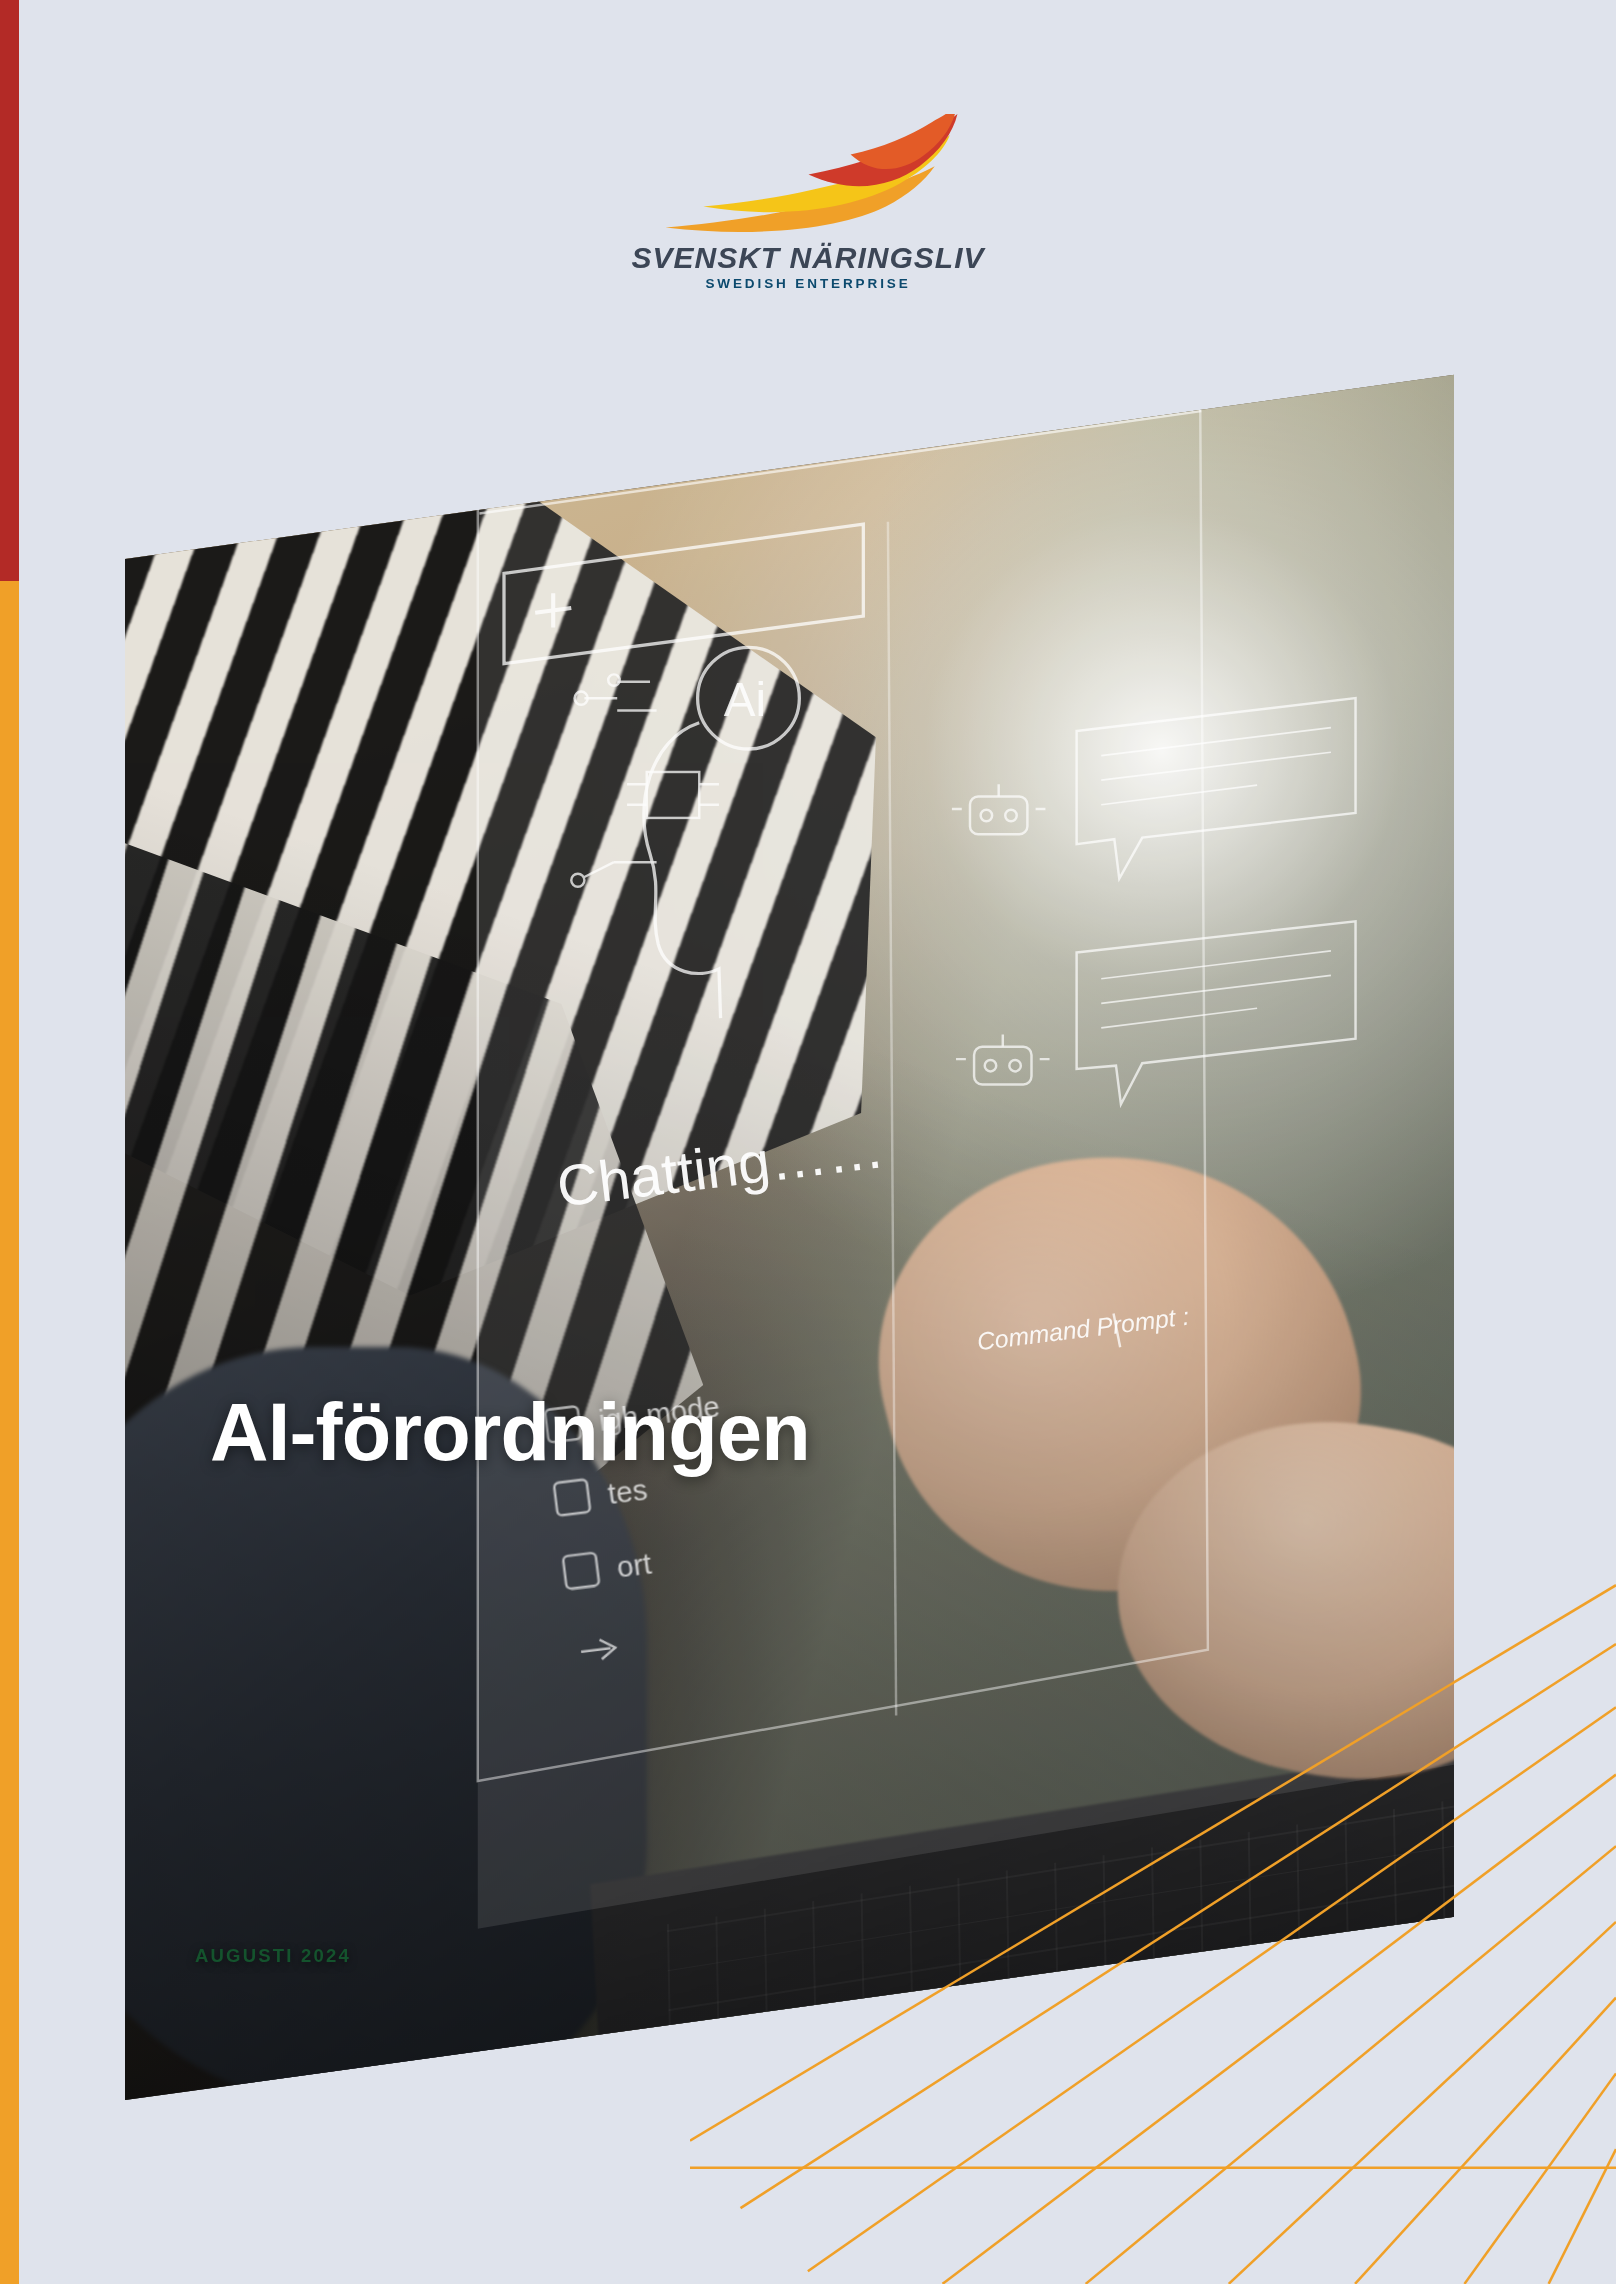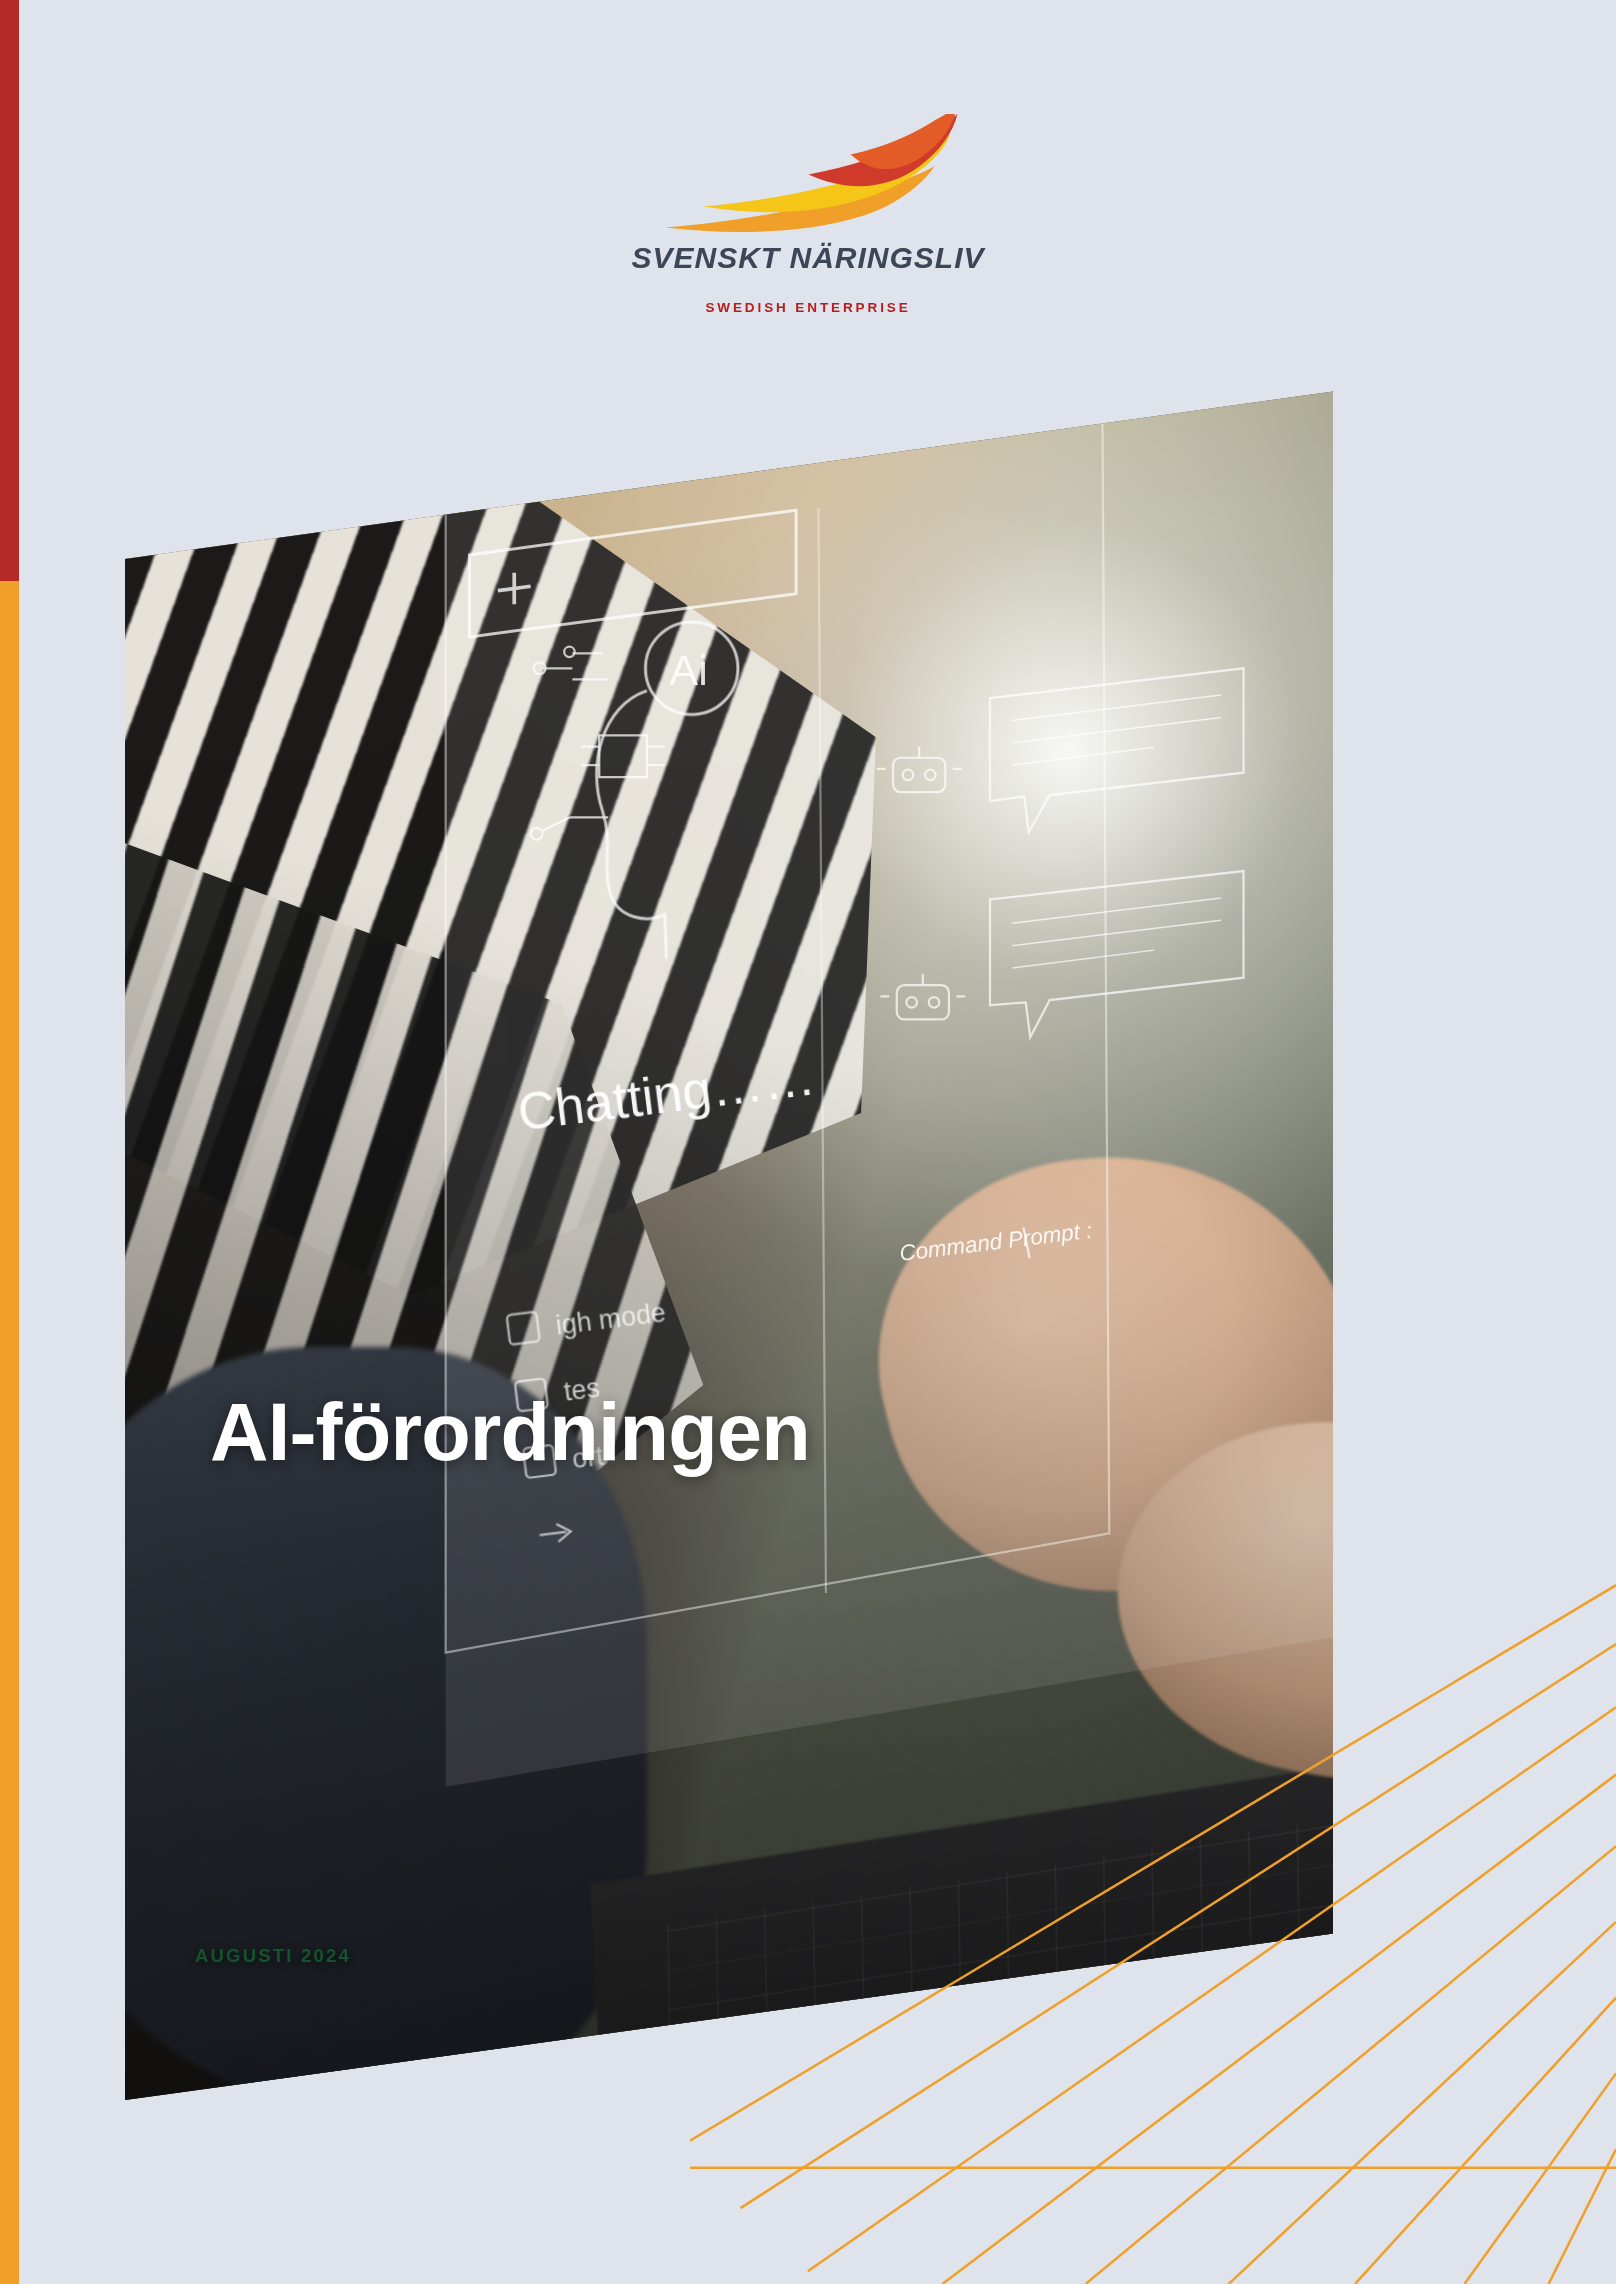--- a/index.html
+++ b/index.html
@@ -59,33 +59,33 @@
   .logo-mark svg { display: block; }
   .logo-title {
     margin-top: 5px;
     font-size: 30px;
     font-weight: 700;
     font-style: italic;
     letter-spacing: 1px;
     color: #3c4656;
   }
   .logo-sub {
-    margin-top: 25px;
+    margin-top: 1px;
     font-size: 13.5px;
     font-weight: 700;
     letter-spacing: 2.9px;
-    color: #b91c1c;
+    color: #0c4a6e;
   }
 
   
   .hero {
     position: absolute;
     left: 125px;
     top: 370px;
-    width: 1208px;
+    width: 1329px;
     height: 1730px;
     clip-path: polygon(0 189px, 1364px 0, 1364px 1542px, 0 1730px);
     overflow: hidden;
     background: #2a2724;
   }
   .hero-photo {
     position: absolute;
     inset: 0;
     background:
       

